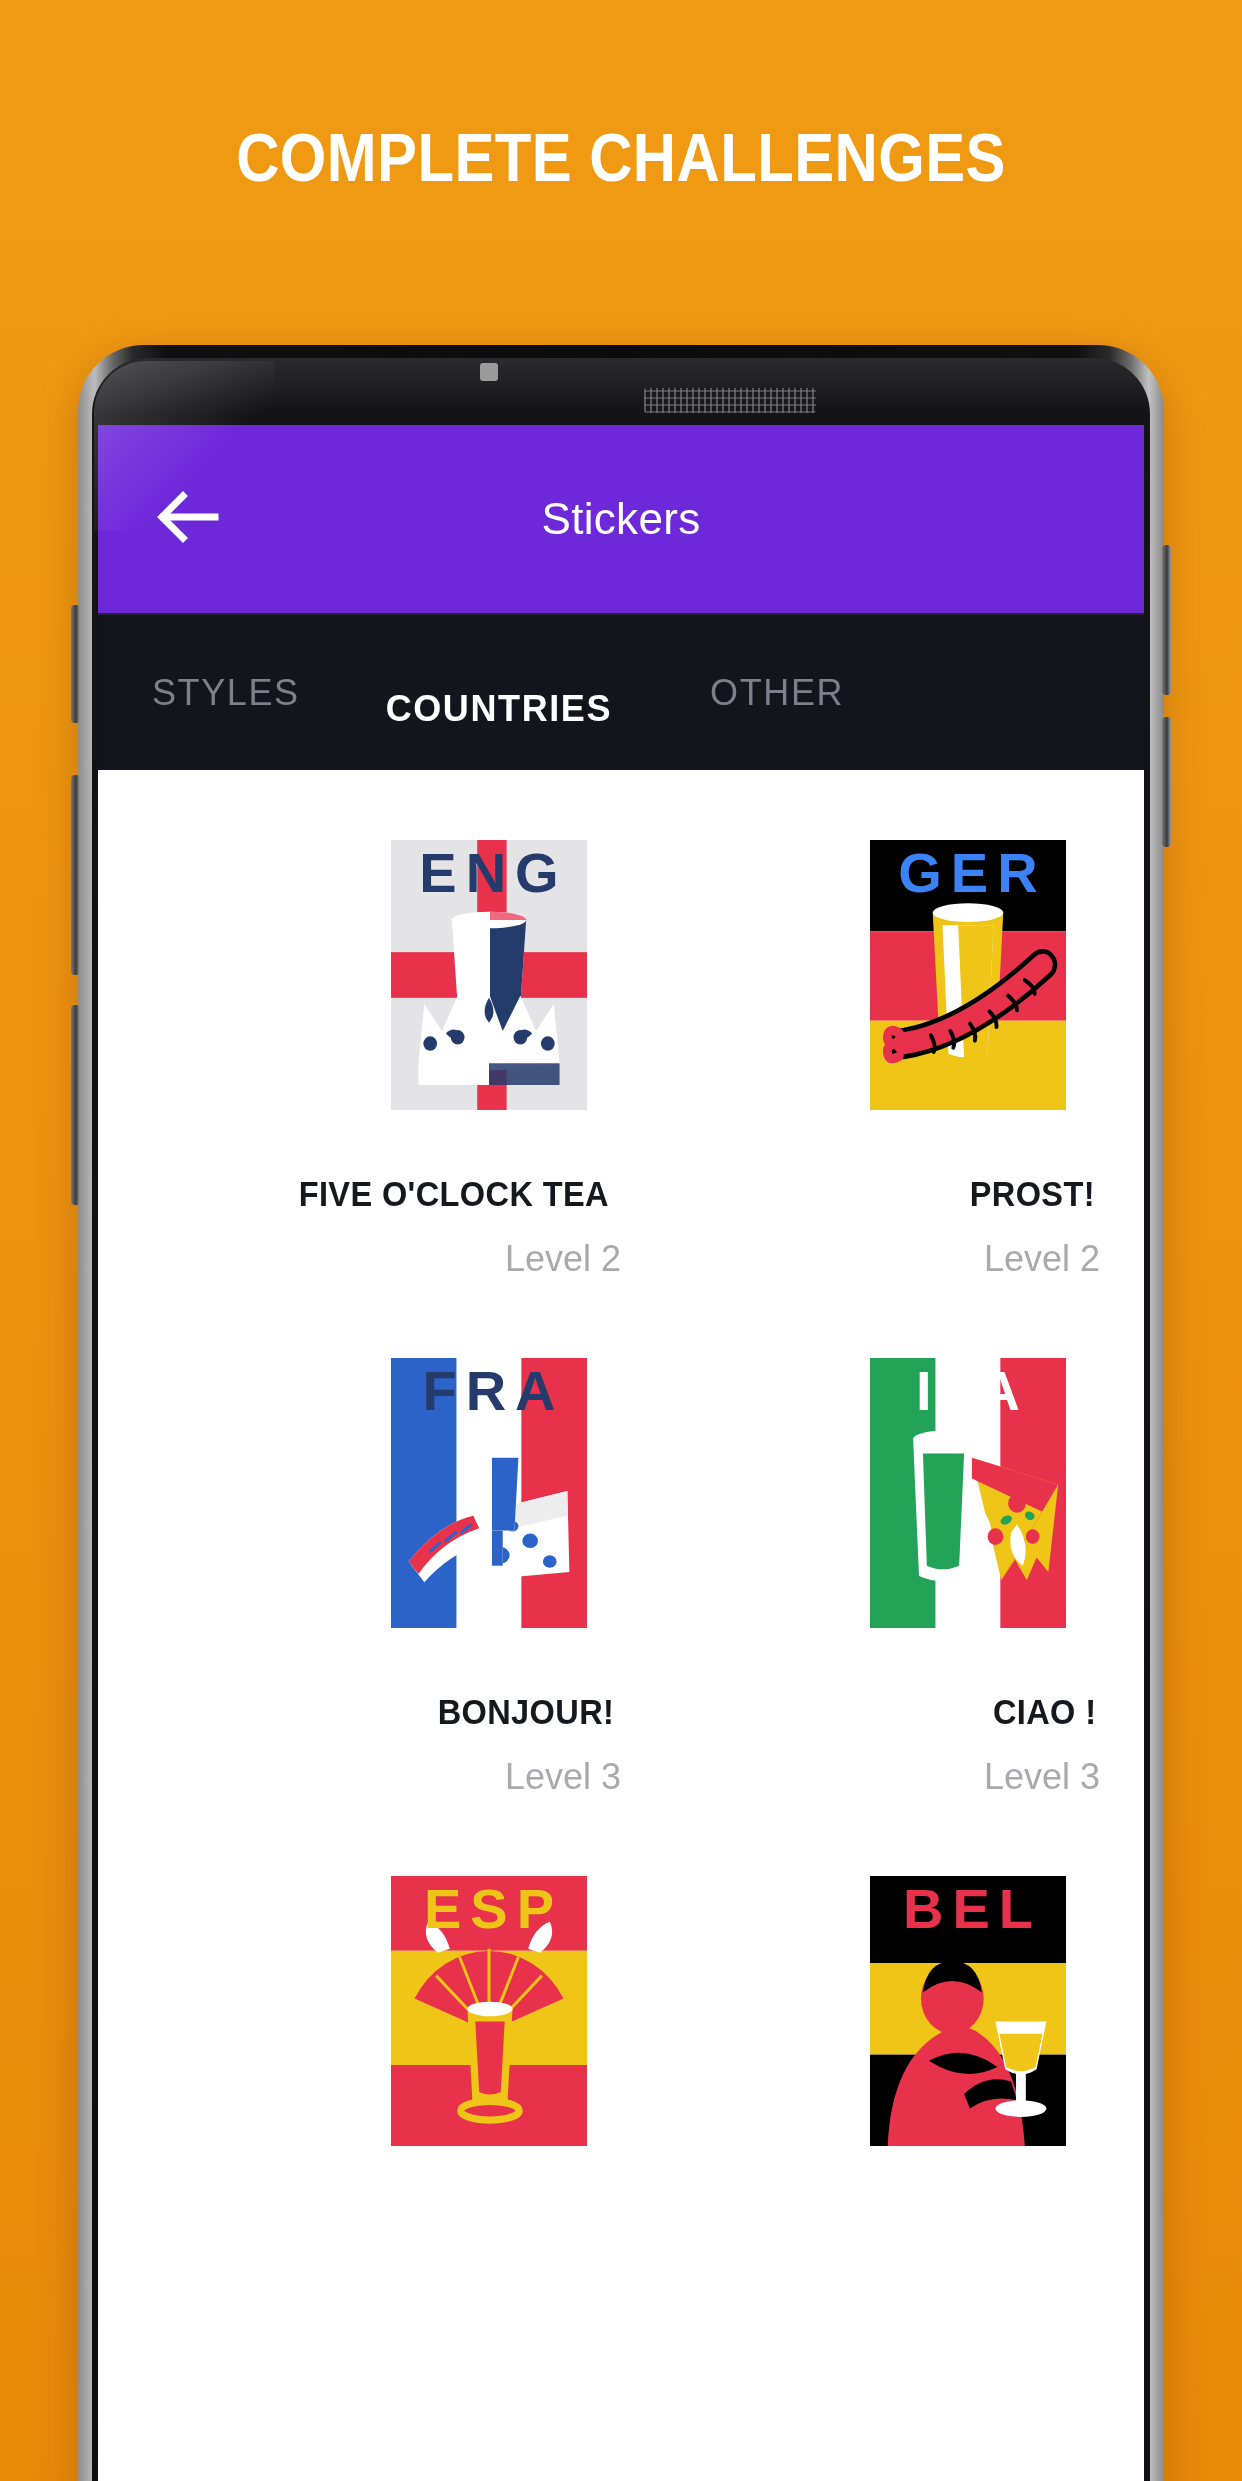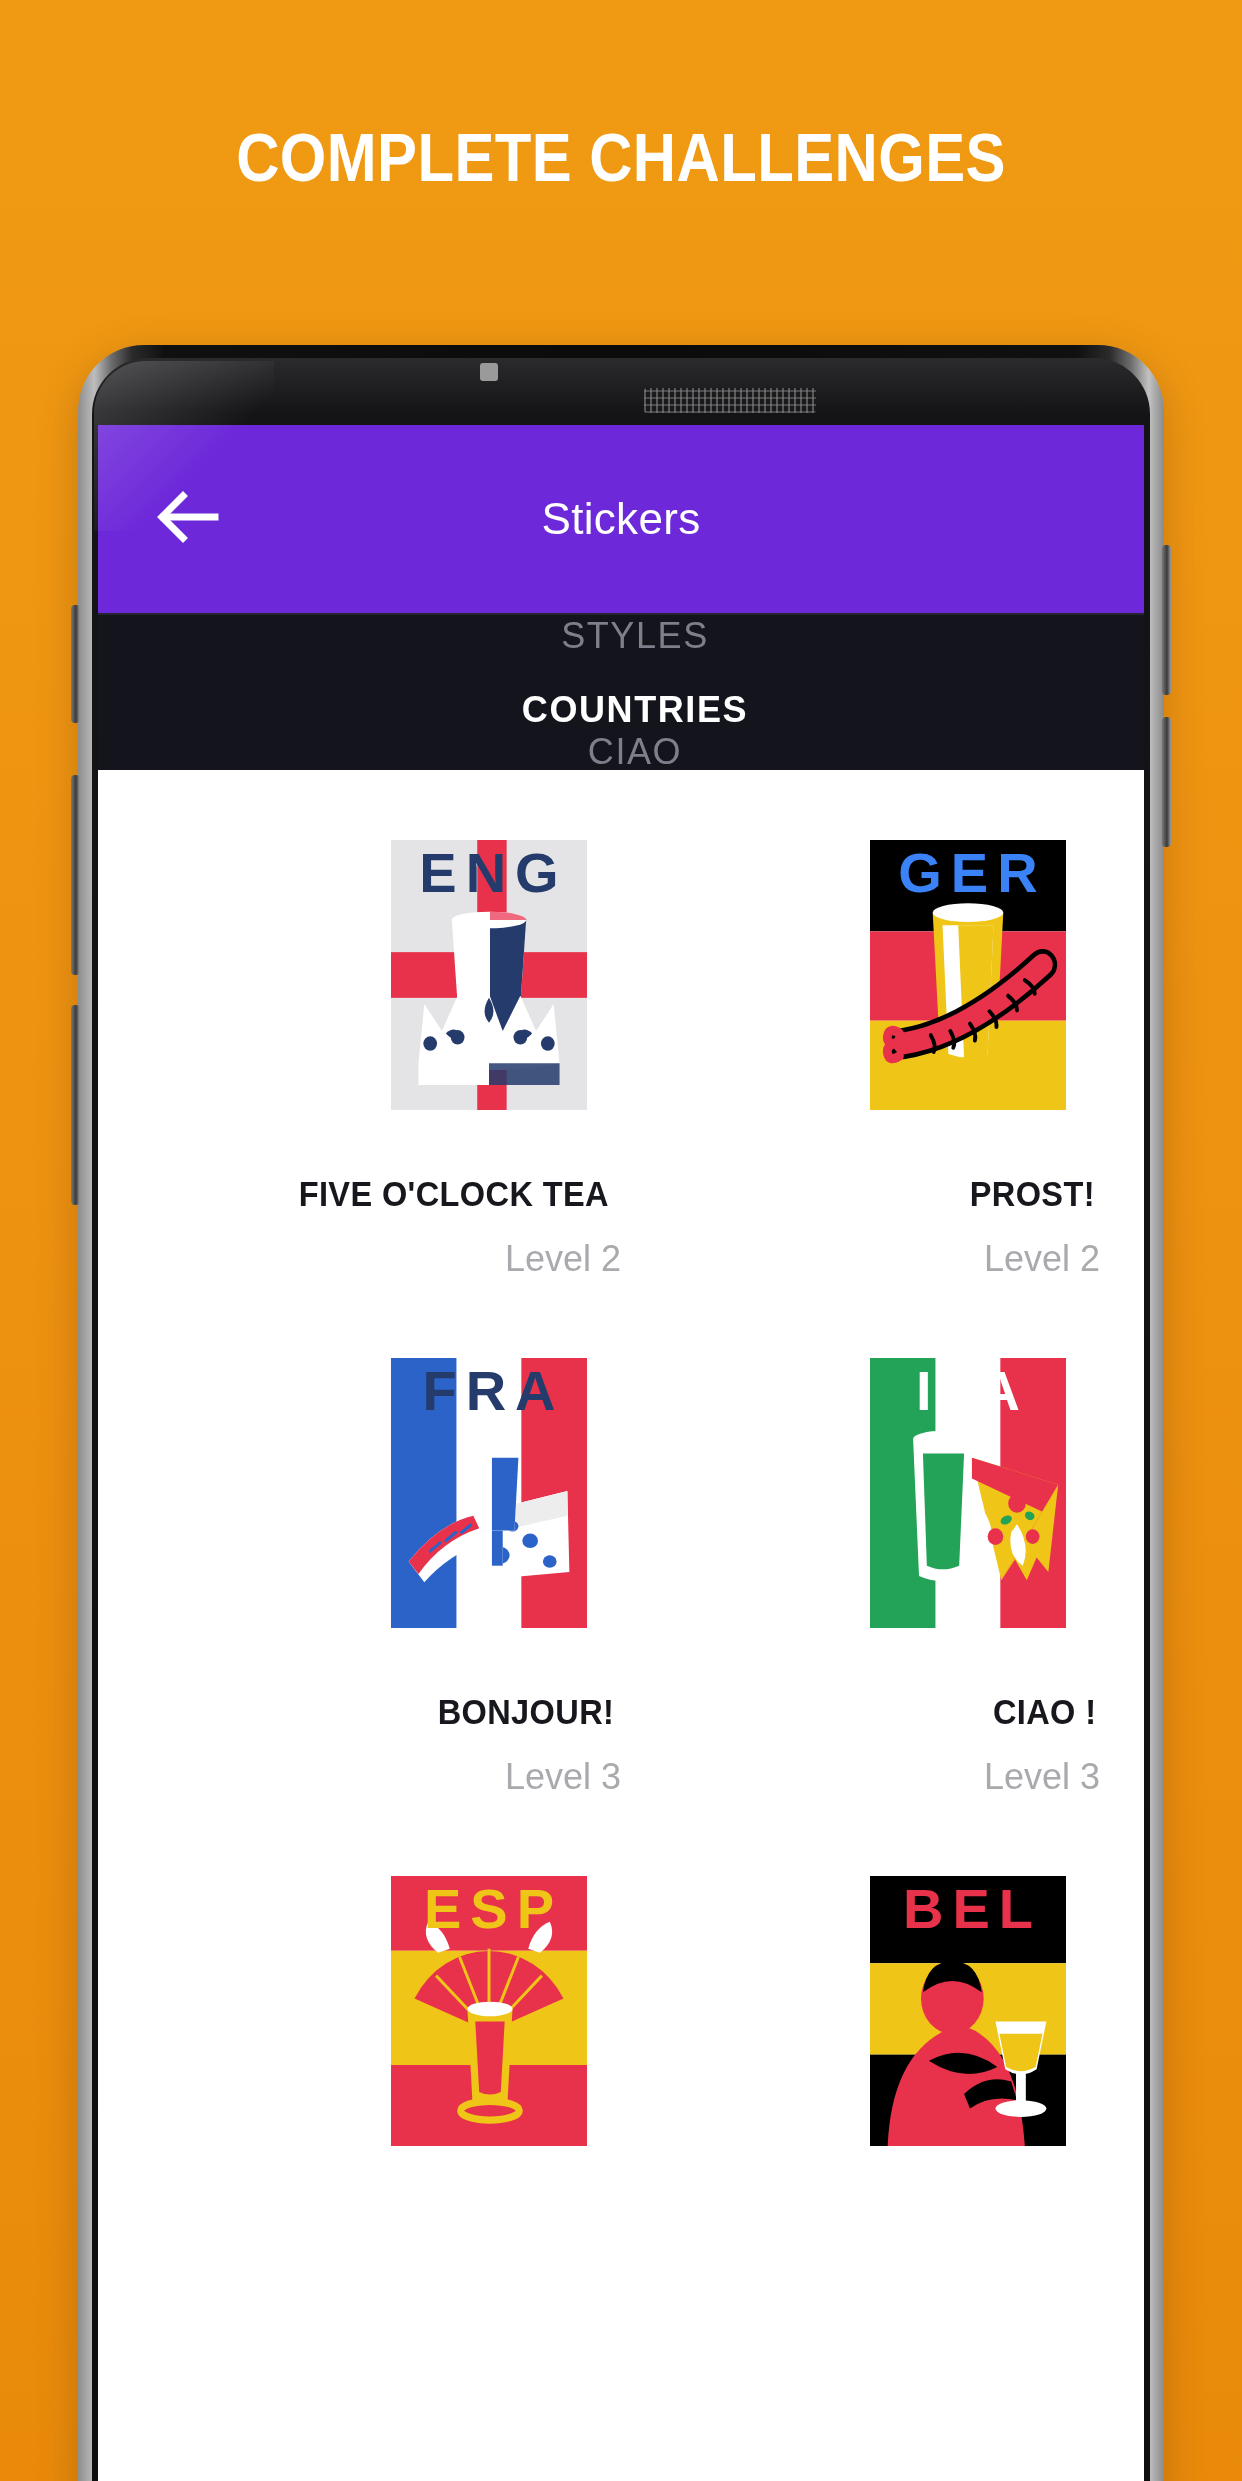--- a/index.html
+++ b/index.html
@@ -140,21 +140,20 @@
     background: #24252E;
   }
 
   
   #tab-bar {
     height: 155px;
     background: #14151C;
     display: flex;
     align-items: center;
     padding-left: 28px;
-    flex-direction: column;
   }
   .tab-item {
     font-size: 36px;
     font-weight: 500;
     letter-spacing: 1.6px;
     padding: 0 26px;
     cursor: pointer;
     white-space: nowrap;
   }
   .tab-item.inactive { color: #7D7F8B; font-weight: 400; }
@@ -281,21 +280,21 @@
       </div>
       <div id="app-bar-title">Stickers</div>
     </div>
     <div id="app-bar-divider"></div>
 
     <div id="tab-bar">
       <div class="tab-item inactive">STYLES</div>
       <div id="tab-gap-1"></div>
       <div class="tab-item active">COUNTRIES</div>
       <div id="tab-gap-2"></div>
-      <div class="tab-item inactive">CIAO</div>
+      <div class="tab-item inactive">OTHER</div>
     </div>
 
     <div id="grid-clip">
     <div id="sticker-grid">
 
       <div class="sticker-cell">
         <div class="stamp">
           <div class="stamp-perf" style="background:#253B6B"></div>
           <div class="stamp-inner">
             <div class="stamp-art">

